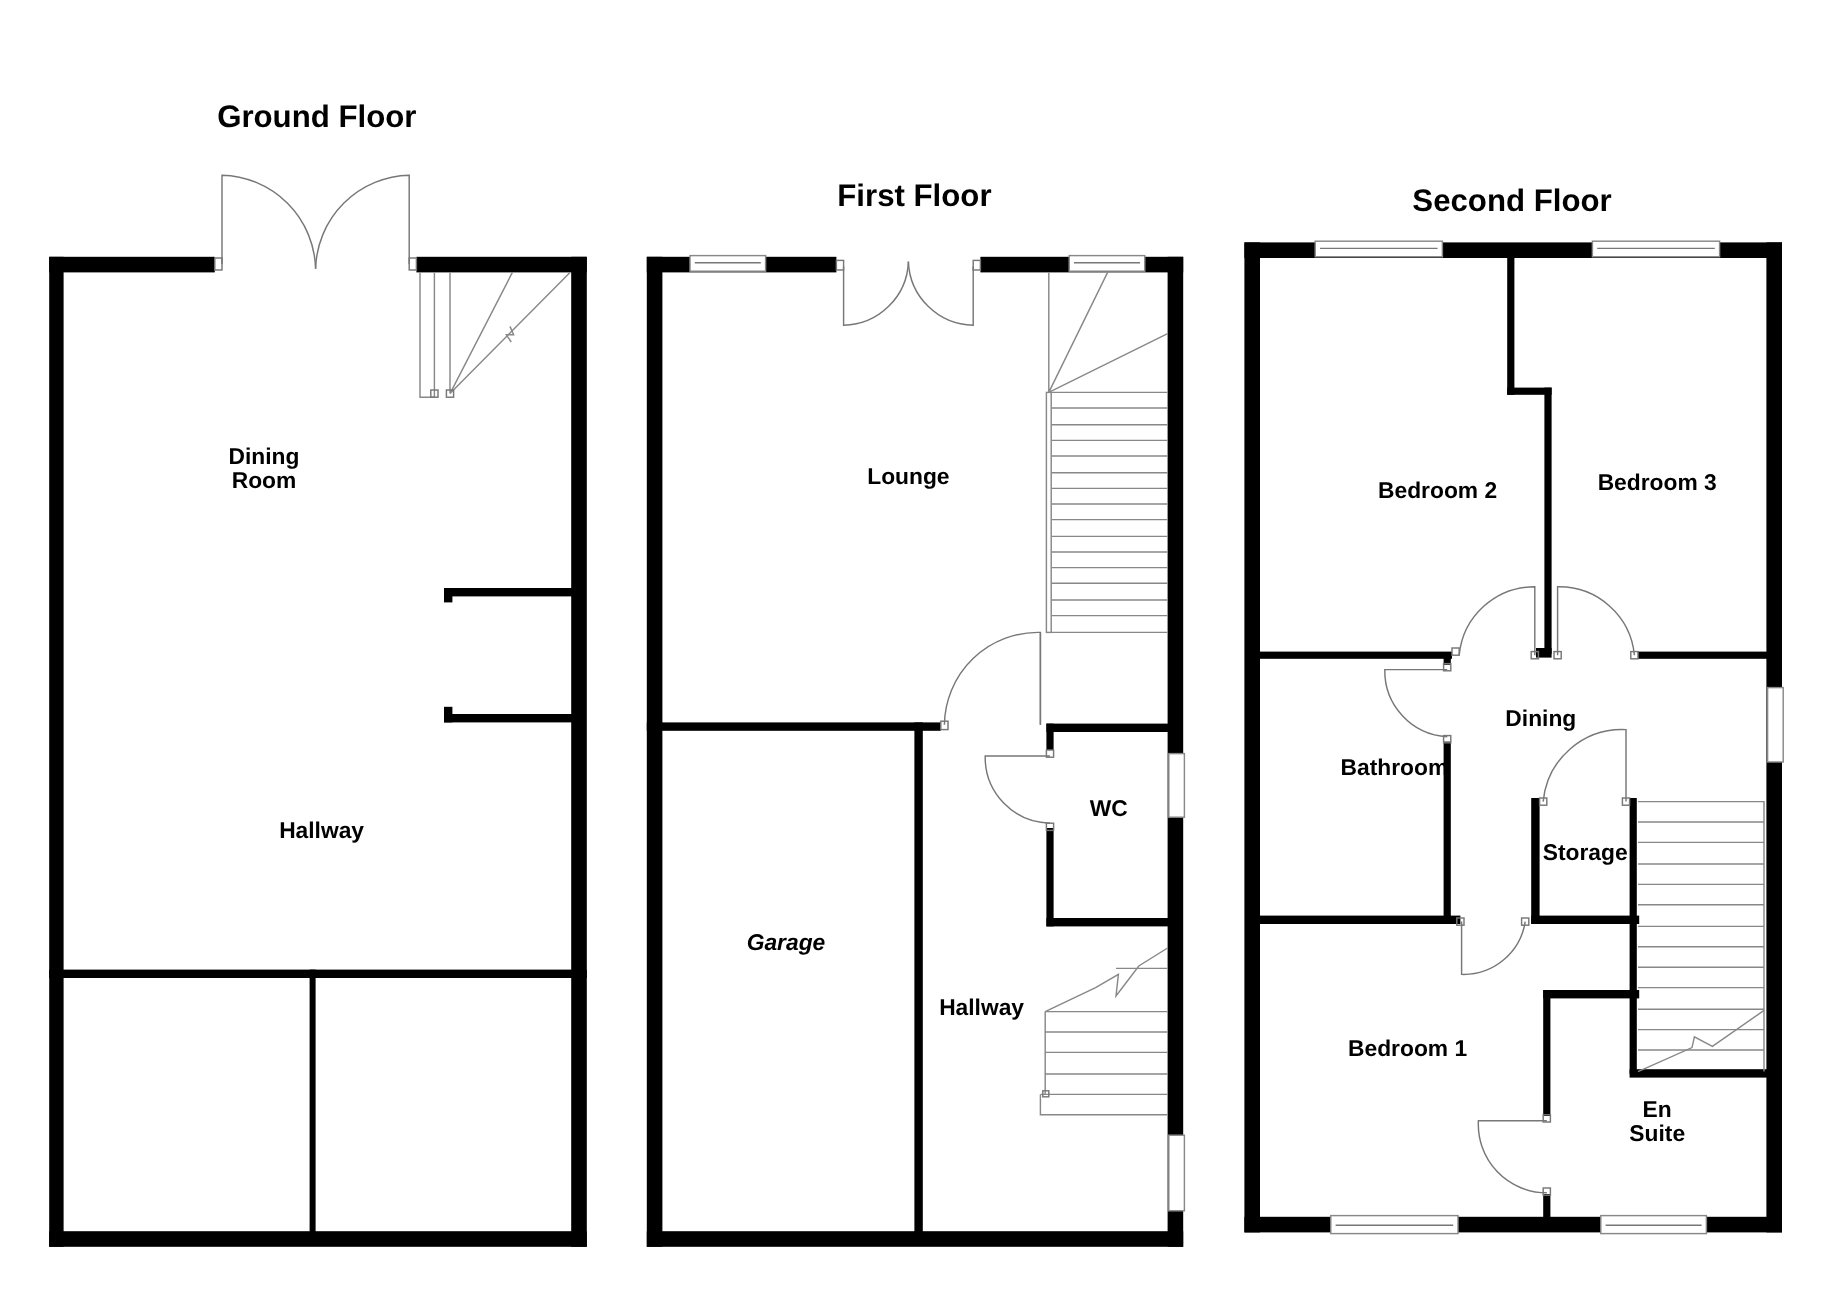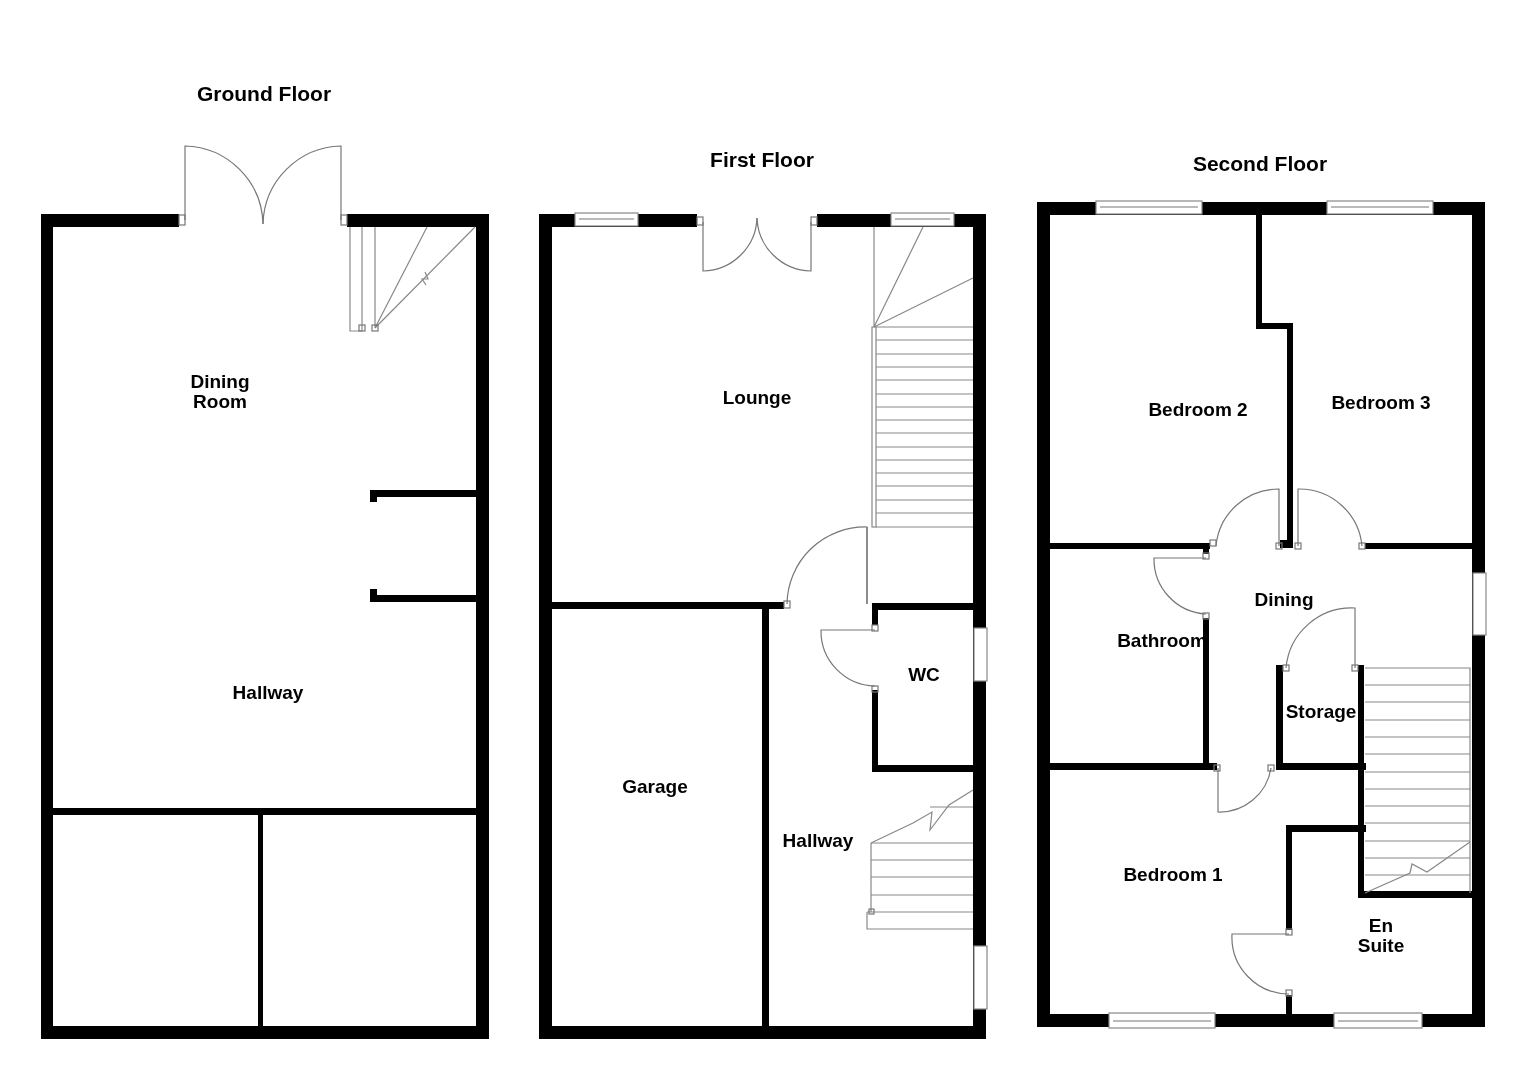--- a/index.html
+++ b/index.html
@@ -3,21 +3,21 @@
   <meta charset="utf-8">
   <style>
     html, body { margin: 0; padding: 0; background: #ffffff; }
     body { width: 1527px; height: 1080px; position: relative; overflow: hidden; font-family: "Liberation Sans", sans-serif; }
     svg { position: absolute; left: 0; top: 0; }
     .wall { fill: #000000; }
     .thin { stroke: #777777; stroke-width: 1.2; fill: none; }
     .win { fill: #ffffff; stroke: #888888; stroke-width: 1.2; }
     .stair { stroke: #888888; stroke-width: 1.2; fill: none; }
     .lbl { position: absolute; font-weight: bold; color: #000; font-size: 19px; text-align: center; line-height: 20px; white-space: nowrap; transform: translateX(-50%); }
-    .title { position: absolute; font-weight: bold; color: #000; font-size: 21px; white-space: nowrap; transform: translateX(-50%); }
+    .title { position: absolute; font-weight: bold; color: #000; font-size: 26px; white-space: nowrap; transform: translateX(-50%); }
   </style>
 </head>
 <body>
 
 <svg width="1527" height="1080" viewBox="0 0 1527 1080">
 
   <g>
 
     <rect class="wall" x="41" y="214" width="12" height="825"></rect>
     <rect class="wall" x="476" y="214" width="13" height="825"></rect>
@@ -163,21 +163,21 @@
 
 <div class="title" style="left:264px; top:82px;">Ground Floor</div>
 <div class="title" style="left:762px; top:148px;">First Floor</div>
 <div class="title" style="left:1260px; top:152px;">Second Floor</div>
 
 <div class="lbl" style="left:220px; top:372px; white-space:pre-line;">Dining
 Room</div>
 <div class="lbl" style="left:268px; top:683px;">Hallway</div>
 
 <div class="lbl" style="left:757px; top:388px;">Lounge</div>
-<div class="lbl" style="left:655px; top:777px;">Garage</div>
+<div class="lbl" style="left:655px; top:777px;font-style:italic;">Garage</div>
 <div class="lbl" style="left:818px; top:831px;">Hallway</div>
 <div class="lbl" style="left:924px; top:665px;">WC</div>
 
 <div class="lbl" style="left:1158px; top:400px;margin-left:40px;">Bedroom 2</div>
 <div class="lbl" style="left:1381px; top:393px;">Bedroom 3</div>
 <div class="lbl" style="left:1284px; top:590px;">Dining</div>
 <div class="lbl" style="left:1162px; top:631px;">Bathroom</div>
 <div class="lbl" style="left:1321px; top:702px;">Storage</div>
 <div class="lbl" style="left:1173px; top:865px;text-align:center;">Bedroom 1</div>
 <div class="lbl" style="left:1381px; top:916px; white-space:pre-line;">En

